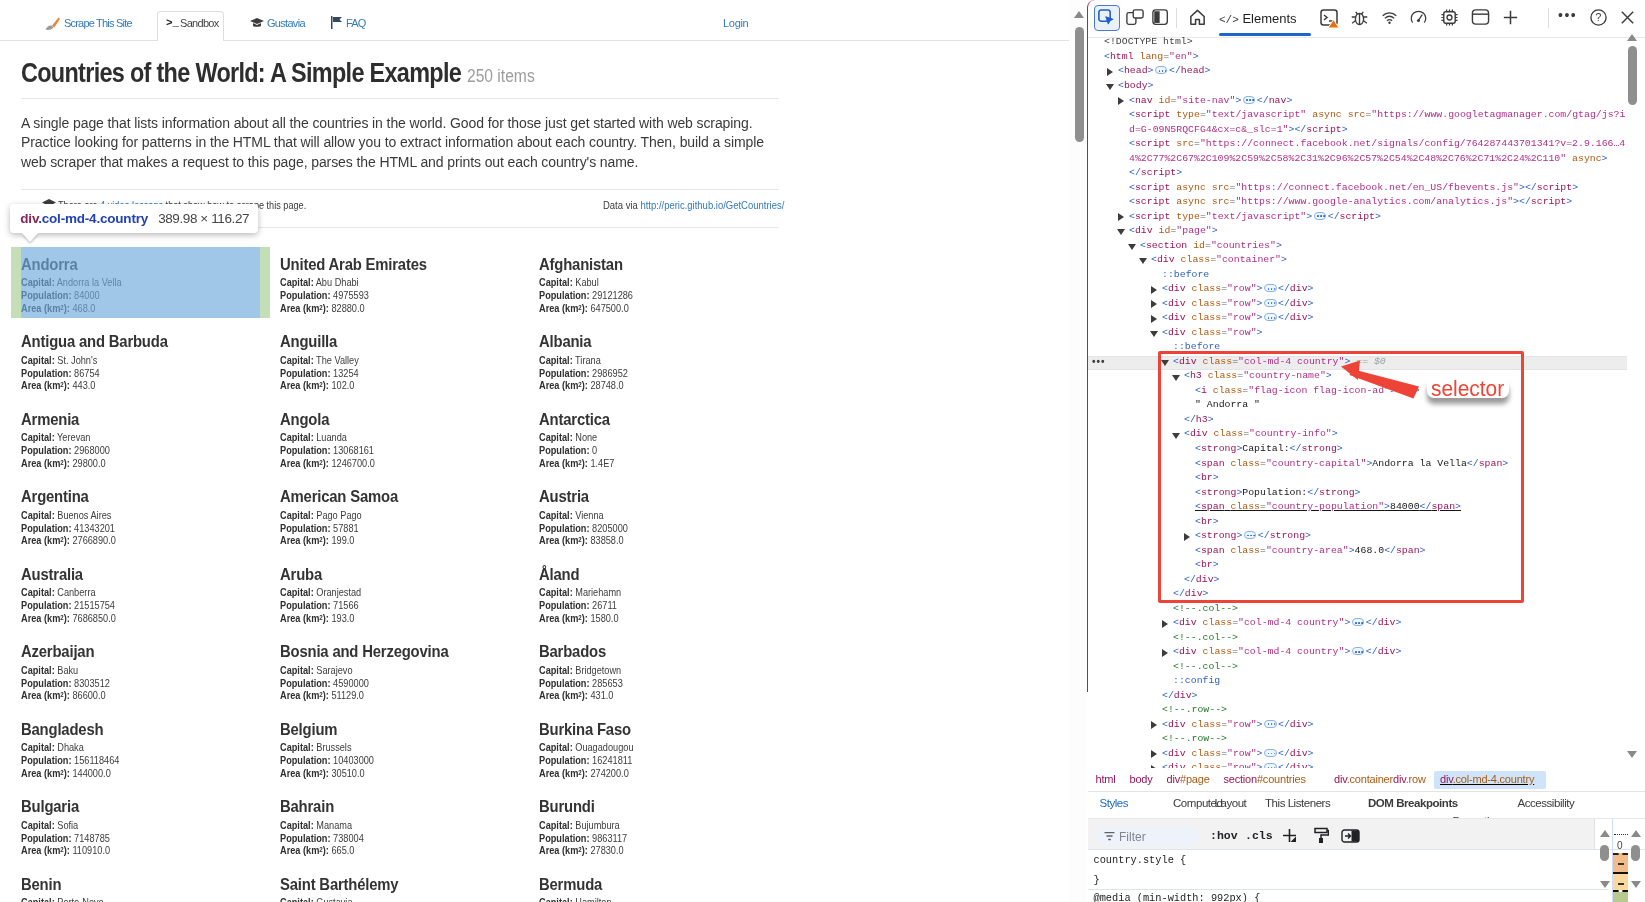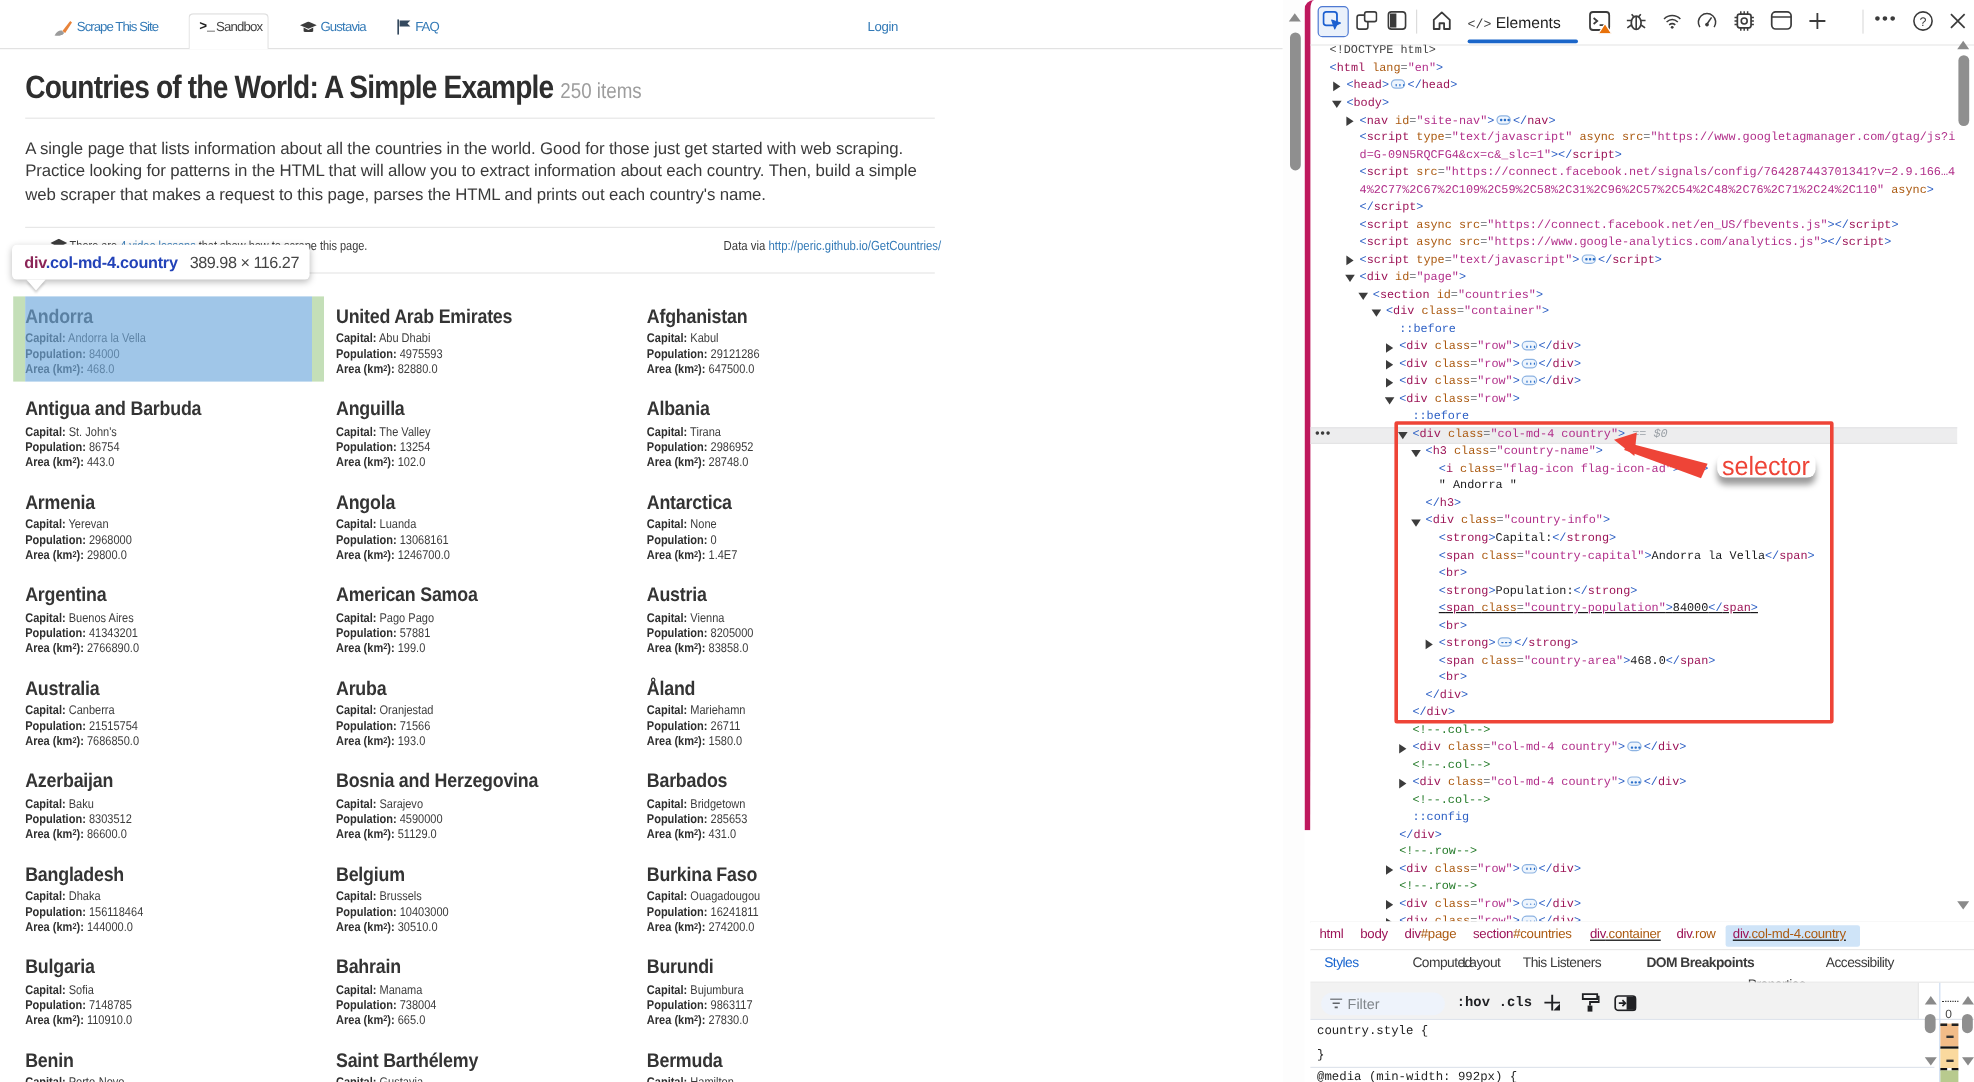--- a/index.html
+++ b/index.html
@@ -9,21 +9,21 @@
   
   #page { position:absolute; left:0; top:0; width:1069px; height:902px; background:#fff; overflow:hidden; }
   .blue { color:#337ab7; }
   .hr { position:absolute; height:1px; background:#e7e7e7; }
   .cname { position:absolute; font-weight:bold; color:#343434; font-size:16.5px; letter-spacing:-0.2px; white-space:nowrap; transform:scaleX(0.9); transform-origin:left top; }
   .cinfo { position:absolute; font-size:10.5px; color:#3c3c3c; line-height:12.7px; white-space:nowrap; transform:scaleX(0.875); transform-origin:left top; }
   .cinfo b { color:#2f2f2f; }
   .cinfo sup { font-size:7px; line-height:0; position:relative; top:-2.2px; vertical-align:baseline; }
   
   #dt { position:absolute; left:1087px; top:0; width:558px; height:692px; background:#fff;
-        border-left:5px solid #be185d; border-radius:8px 0 0 0; }
+        border-left:1px solid #be185d; border-radius:8px 0 0 0; }
   .ln { position:absolute; white-space:pre; font-family:"Liberation Mono", monospace;
         font-size:9.85px; color:#18181a; }
   .tg { color:#9c1457; }
   .br { color:#2c5fc4; }
   .at { color:#ab5a11; }
   .eq { color:#5f6368; }
   .vl { color:#b12f8a; }
   .cm { color:#237a28; }
   .ps { color:#2c5fc4; }
   .gr { color:#9aa0a6; font-style:italic; }
@@ -293,21 +293,21 @@
 <div class="abs" style="left:338.8px;top:378px;width:82px;height:19.5px;background:#fff;border-radius:7px;box-shadow:0 6px 5px rgba(0,0,0,0.4);"></div>
 <div class="abs" style="left:342.6px;top:376.3px;font-size:22px;color:#ee4437;transform:scaleX(0.95);transform-origin:left top;">selector</div>
 
 <div class="abs" style="left:0;top:768px;width:558px;height:1px;background:#e3e3e3;"></div>
 <div class="abs ui" style="left:0;top:768px;width:558px;height:23px;background:#fff;font-size:11px;letter-spacing:-0.2px;">
   <span class="abs" style="left:346px;top:2.5px;width:112px;height:18.5px;background:#cfe4f8;border-radius:2px;"></span>
   <span class="abs" style="left:7.5px;top:5px;color:#9c1457;">html</span>
   <span class="abs" style="left:41.5px;top:5px;color:#9c1457;">body</span>
   <span class="abs" style="left:78.5px;top:5px;"><span style="color:#9c1457">div</span><span style="color:#ab5a11">#page</span></span>
   <span class="abs" style="left:135.5px;top:5px;"><span style="color:#9c1457">section</span><span style="color:#ab5a11">#countries</span></span>
-  <span class="abs" style="left:233px;top:5px;text-decoration:underline;"><span style="color:#9c1457">div</span><span style="color:#ab5a11">.container</span></span>
+  <span class="abs" style="left:246px;top:5px;"><span style="color:#9c1457">div</span><span style="color:#ab5a11">.container</span></span>
   <span class="abs" style="left:305px;top:5px;"><span style="color:#9c1457">div</span><span style="color:#ab5a11">.row</span></span>
   <span class="abs" style="left:352px;top:5px;text-decoration:underline;"><span style="color:#9c1457">div</span><span style="color:#ab5a11">.col-md-4.country</span></span>
 </div>
 <div class="abs" style="left:0;top:791px;width:558px;height:1px;background:#e3e3e3;"></div>
 <div class="abs ui" style="left:0;top:792px;width:558px;height:26px;background:#fff;font-size:11.5px;letter-spacing:-0.45px;color:#3b3b3b;">
   <span class="abs" style="left:11.5px;top:5px;color:#1a66d0;">Styles</span>
   <span class="abs" style="left:58px;top:5px;margin-left:27px;">Computed</span>
   <span class="abs" style="left:126.5px;top:5px;">Layout</span>
   <span class="abs" style="left:177px;top:5px;">This Listeners</span>
   <span class="abs" style="left:280px;top:5px;font-weight:bold;">DOM Breakpoints</span>

